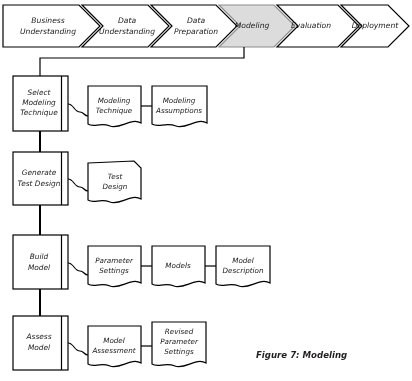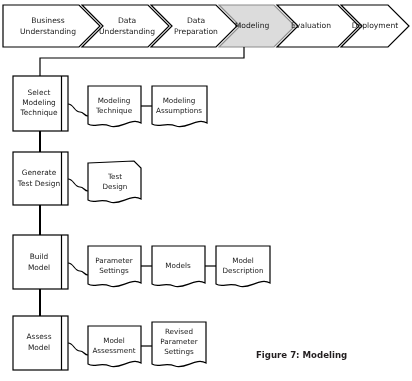--- a/index.html
+++ b/index.html
@@ -2,21 +2,21 @@
 <html><head>
 <meta charset="utf-8">
 <style>
   html,body{margin:0;padding:0;}
   body{
     width:412px;height:381px;
     background:#ffffff;
     font-family:"DejaVu Sans", sans-serif;
     overflow:hidden;
   }
-  #stage{position:relative;width:339px;height:381px;}
+  #stage{position:relative;width:339px;height:381px;font-style:italic;}
   #stage svg{position:absolute;left:0;top:0;}
 
   .phase-label{
     font-family:"DejaVu Sans", sans-serif;
     font-size:7.6px;
     fill:#1a1a1a;
     text-anchor:middle;
     dominant-baseline:middle;
   }
   .task-label{

